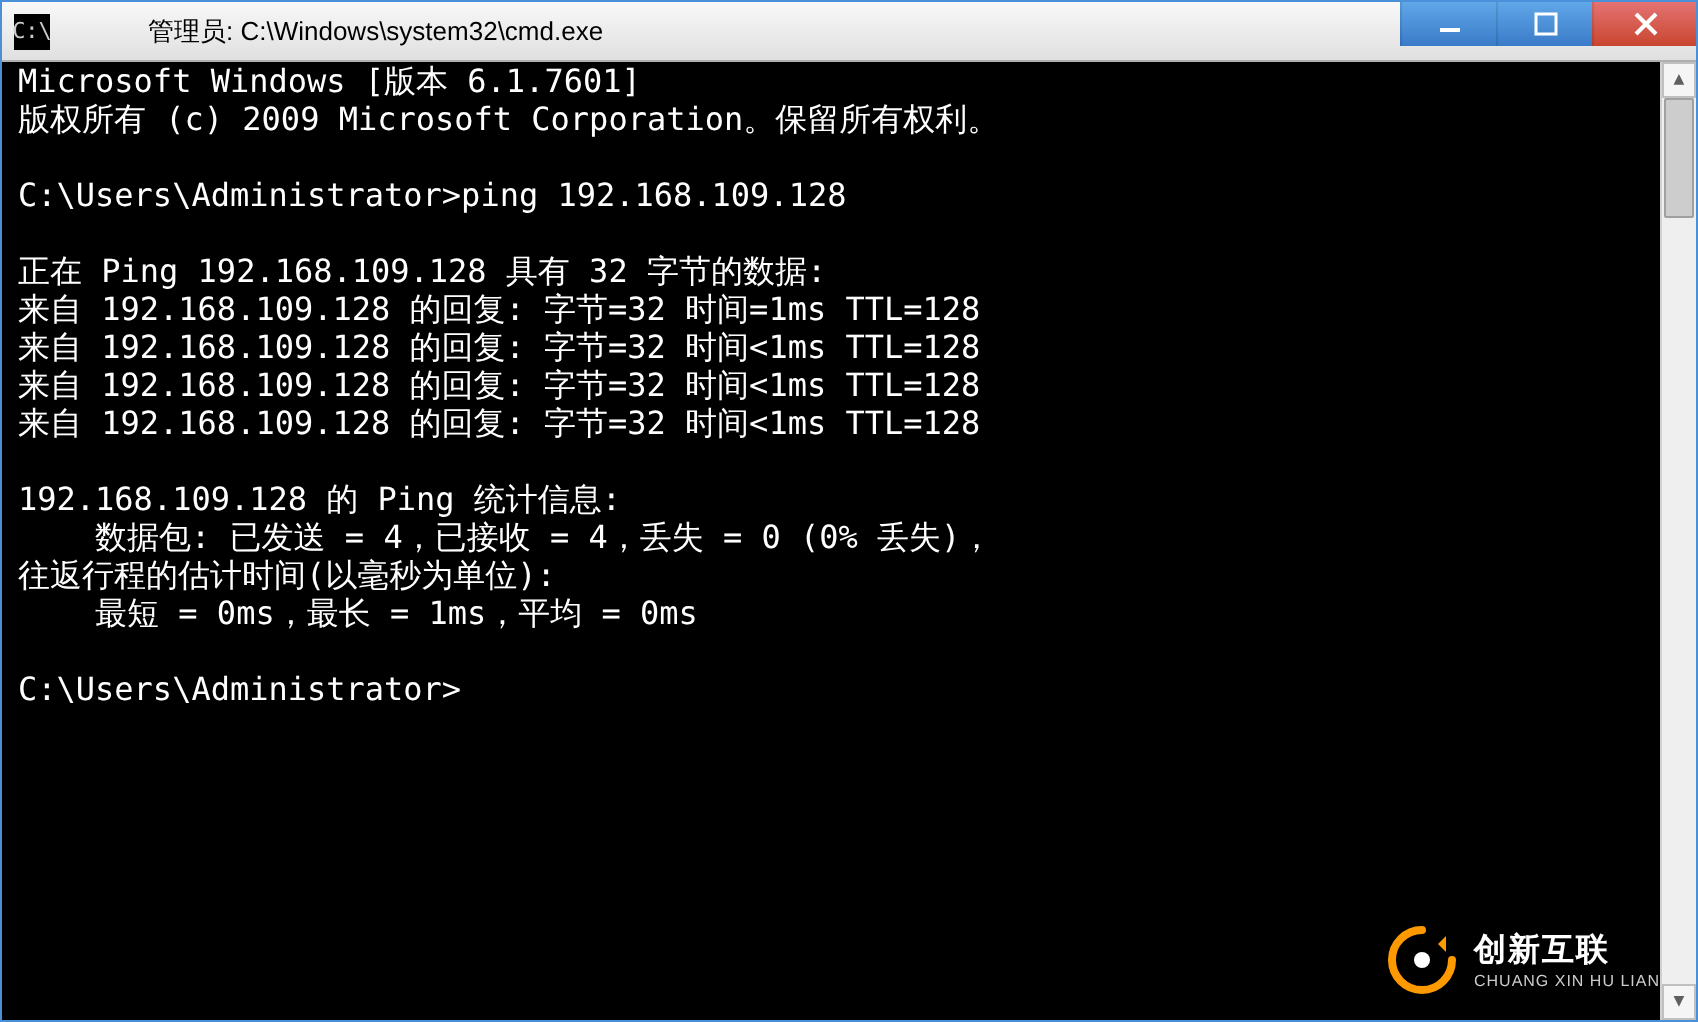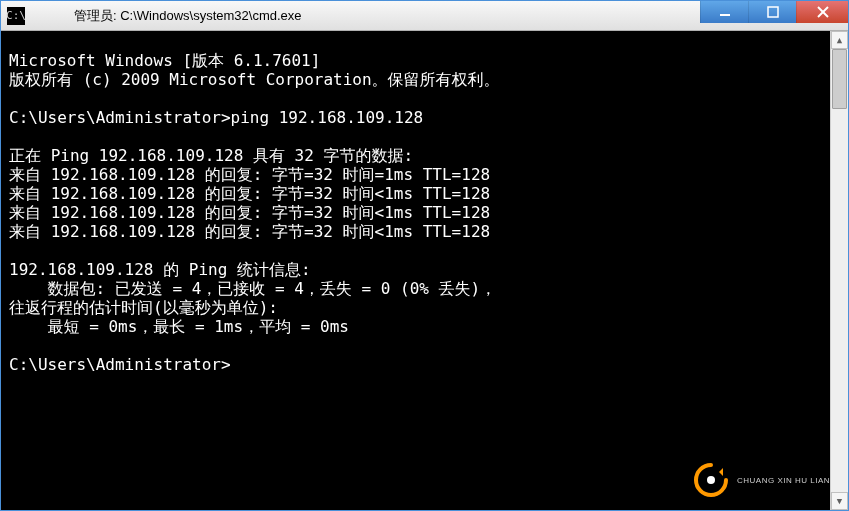--- a/index.html
+++ b/index.html
@@ -73,21 +73,21 @@
     color: #fff;
     font-size: 16px;
     font-weight: bold;
   }
   .terminal {
     flex: 1;
     background: #000;
     color: #fff;
     font-size: 16px;
     line-height: 19px;
-    padding: 20px 8px;
+    padding: 0 8px;
     white-space: pre;
     font-family: "NSimSun","SimSun","Consolas",monospace;
     overflow: hidden;
     position: relative;
   }
   .scrollbar {
     position: absolute;
     right: 0;
     top: 30px;
     width: 18px;
@@ -194,16 +194,17 @@
 
   <div class="watermark">
     <div class="wm-logo">
       <svg width="36" height="36" viewBox="0 0 36 36">
         <path d="M18 3 A15 15 0 1 0 33 18" fill="none" stroke="#ff9900" stroke-width="4" stroke-linecap="round"></path>
         <path d="M26 10 L30 6 L30 14 Z" fill="#ff9900"></path>
         <circle cx="18" cy="18" r="4" fill="#fff"></circle>
       </svg>
     </div>
     <div class="wm-text">
+      <div class="wm-zh">创新互联</div>
       <div class="wm-en">CHUANG XIN HU LIAN</div>
     </div>
   </div>
 </div>
 
 </body></html>

